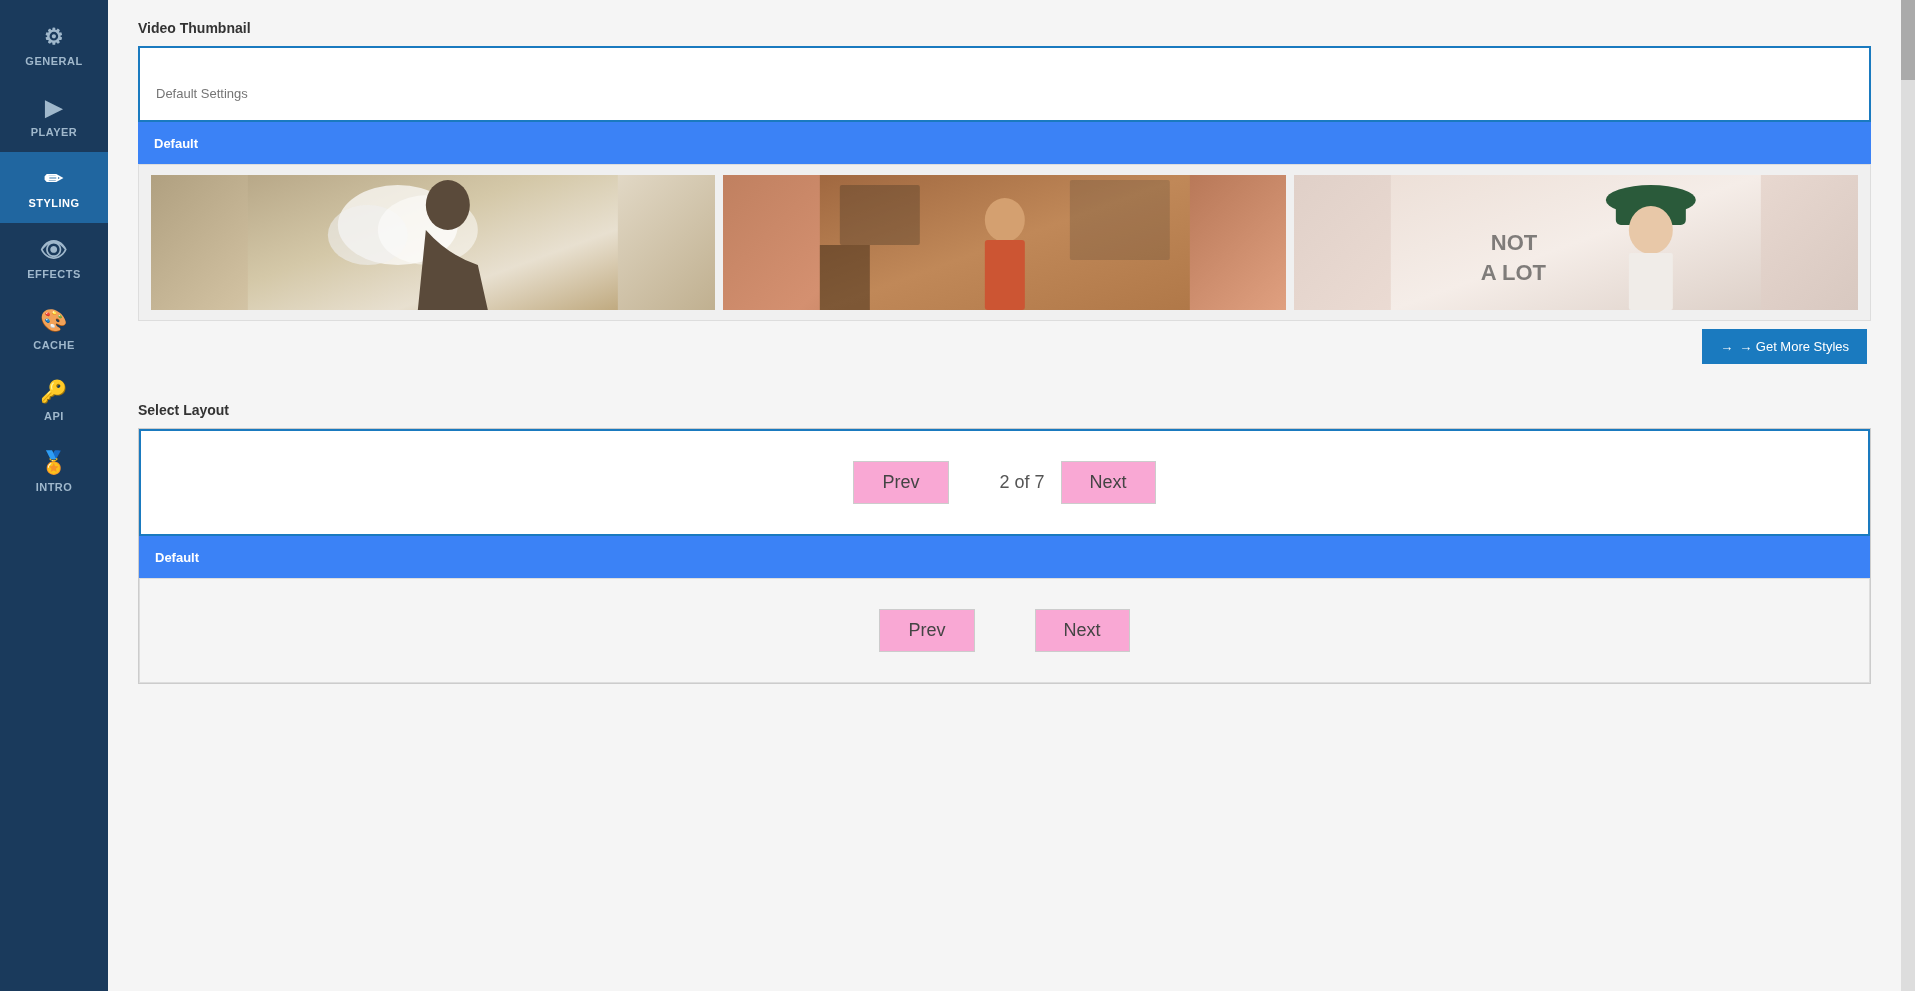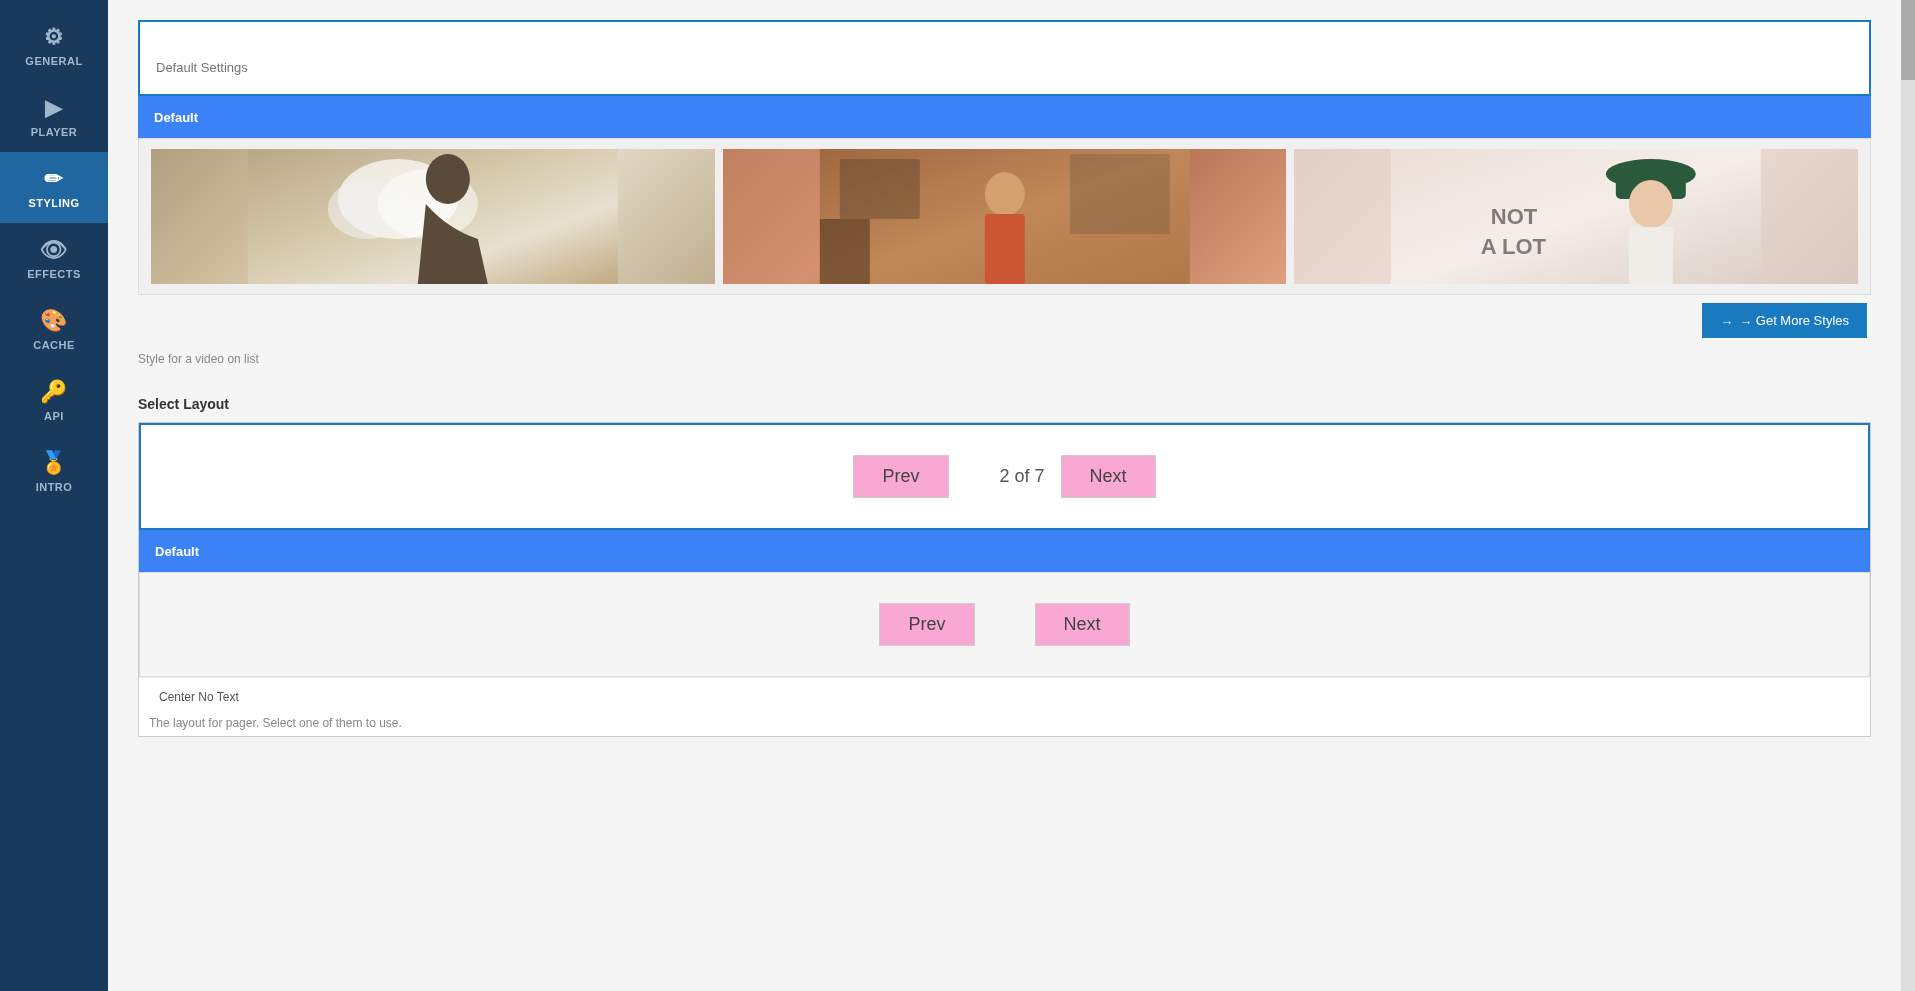--- a/index.html
+++ b/index.html
@@ -244,20 +244,21 @@
   <div class="sidebar-item">
     <span class="icon">🏅</span>
     <span>INTRO</span>
   </div>
 
 </nav>
 
 <div class="main-content">
 
   <div class="section">
+    <div class="section-title">Video Thumbnail</div>
 
     <div class="white-input-area">
       <input type="text" placeholder="Default Settings" style="">
     </div>
 
     <div class="blue-bar">
       <span class="blue-bar-text">Default</span>
     </div>
 
     <div class="thumbnail-row">
@@ -323,21 +324,20 @@
       </div>
     </div>
 
     <div class="get-more-btn-row">
       <button class="get-more-btn">
         <span>→</span>
         <span>→ Get More Styles</span>
       </button>
     </div>
 
-    <div class="style-hint">Style for a video on list</div>
   </div>
 
   <div class="section">
     <div class="section-title">Select Layout</div>
 
     <div class="pager-outer">
       <div class="pager-preview-white">
         <button class="pager-btn">Prev</button>
         <span class="pager-info">2 of 7</span>
         <button class="pager-btn">Next</button>
@@ -345,24 +345,20 @@
 
       <div class="blue-bar">
         <span class="blue-bar-text">Default</span>
       </div>
 
       <div class="pager-preview-gray">
         <button class="pager-btn">Prev</button>
         <button class="pager-btn">Next</button>
       </div>
 
-      <div style="padding: 6px 10px; background: #fff; border-top: 1px solid #eee;">
-        <div class="pager-center-text">Center No Text</div>
-        <div class="pager-layout-hint">The layout for pager. Select one of them to use.</div>
-      </div>
     </div>
 
   </div>
 
 </div>
 
 <div class="scroll-track">
   <div class="scroll-thumb"></div>
 </div>
 

